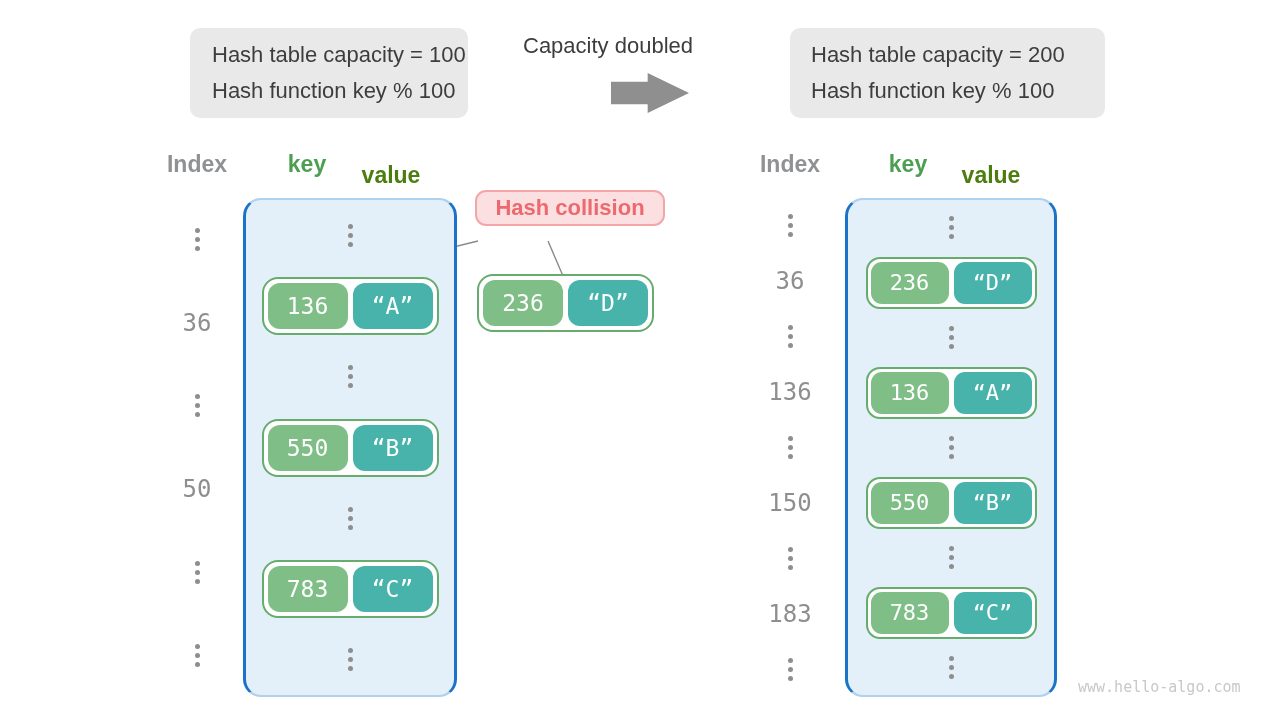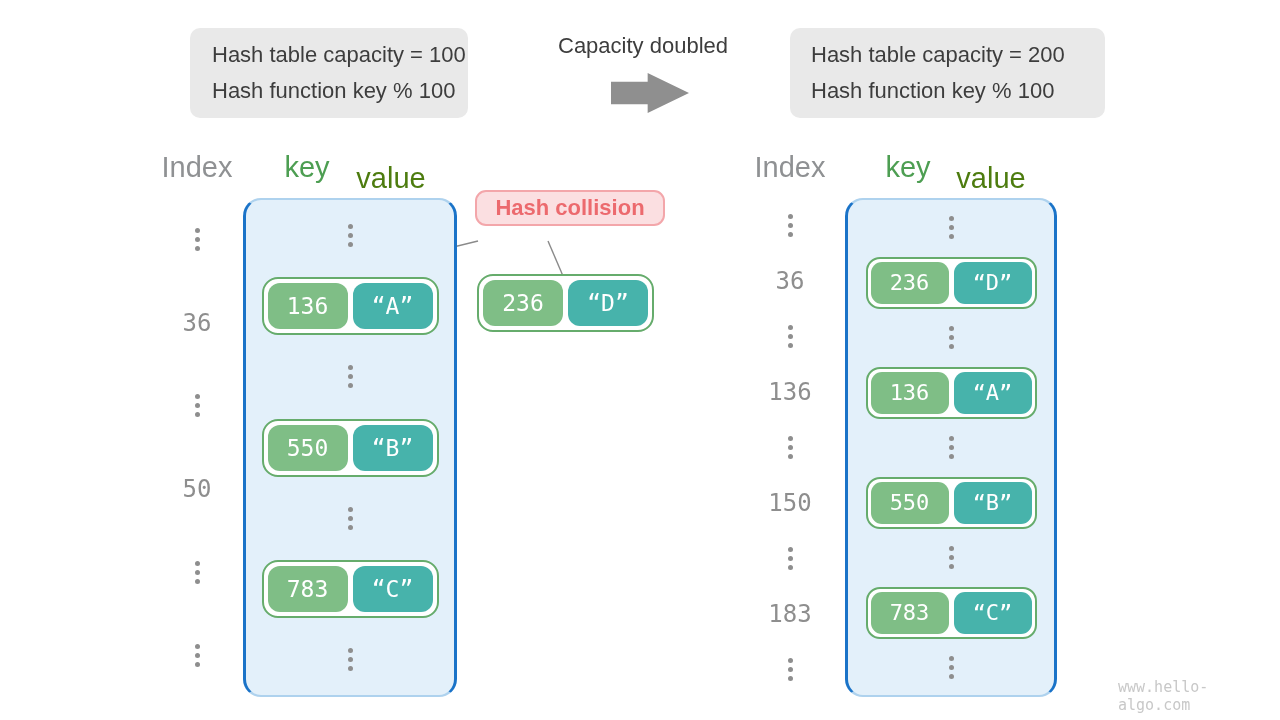--- a/index.html
+++ b/index.html
@@ -10,30 +10,30 @@
   
   .info-box{
     position:absolute;background:#e9e9e9;border-radius:10px;
     color:#3d3d3d;font-size:22px;line-height:36px;
     padding:9px 0 0 22px;box-sizing:border-box;
   }
   .info-box.left{left:190px;top:28px;width:278px;height:90px;}
   .info-box.right{left:790px;top:28px;width:315px;height:90px;padding-left:21px;}
   .cap-label{
     position:absolute;left:608px;top:33px;transform:translateX(-50%);
-    color:#3d3d3d;font-size:22px;white-space:nowrap;margin-left:35px;
+    color:#3d3d3d;font-size:22px;white-space:nowrap;
   }
   .arrow{
     position:absolute;left:611px;top:73px;width:78px;height:40px;background:#8f8f8f;
     clip-path:polygon(0 22%,47% 22%,47% 0,100% 50%,47% 100%,47% 78%,0 78%);
   }
   
   .hdr{
     position:absolute;top:151px;transform:translateX(-50%);
-    font-size:29px;font-weight:normal;white-space:nowrap;
+    font-size:23px;font-weight:bold;white-space:nowrap;
   }
   .hdr.index{color:#8f9193;}
   .hdr.key{color:#4d9e52;}
   .hdr.value{color:#4d7c0f;margin-top:11px;}
   
   .col{position:absolute;display:flex;flex-direction:column;box-sizing:border-box;}
   .row{flex:1;display:flex;align-items:center;justify-content:center;}
   .idx-col{top:198px;height:499px;width:66px;}
   .idx-col.lft{left:164px;}
   .idx-col.rgt{left:757px;}
@@ -66,21 +66,21 @@
     position:absolute;left:475px;top:190px;width:190px;height:36px;box-sizing:border-box;
     background:#fbdfe1;border:2px solid #f3a6aa;border-radius:11px;
     display:flex;align-items:center;justify-content:center;
     color:#ec6a6e;font-size:22px;font-weight:bold;
   }
   .collision-pair{position:absolute;left:477px;top:274px;}
   .lines{position:absolute;left:0;top:0;width:1280px;height:720px;pointer-events:none;}
   
   .watermark{
     position:absolute;left:1078px;top:678px;
-    font-family:"DejaVu Sans Mono", monospace;font-size:15px;color:#c8c8c8;margin-left:40px;
+    font-family:"DejaVu Sans Mono", monospace;font-size:15px;color:#c8c8c8;
   }
 </style>
 </head>
 <body>
 
 <div class="info-box left">
   <div>Hash table capacity = 100</div>
   <div>Hash function key % 100</div>
 </div>
 

